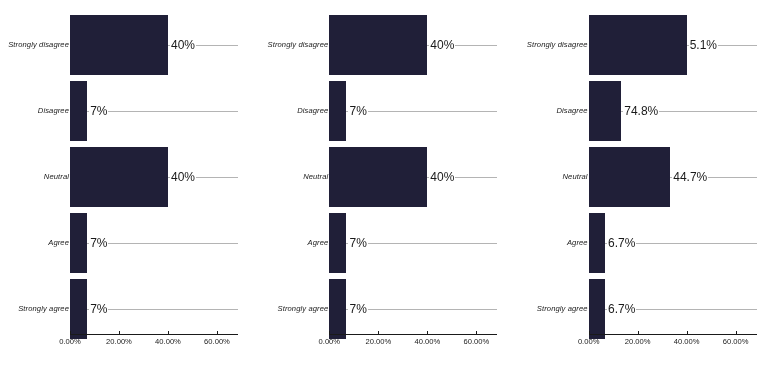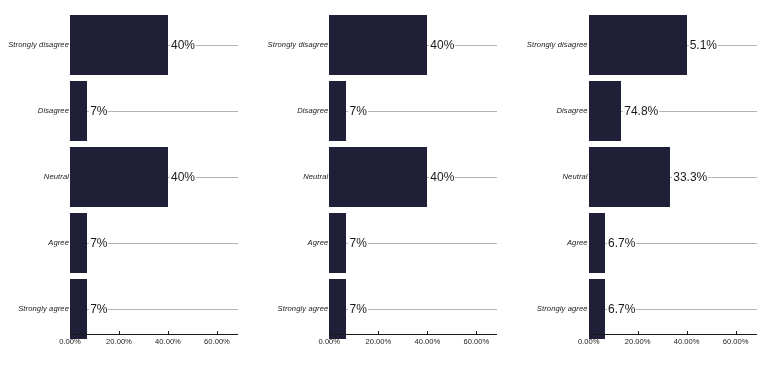--- a/index.html
+++ b/index.html
@@ -205,21 +205,21 @@
         <div class="row" style="top: 78px;">
           <div class="cat-label">Disagree</div>
           <div class="leader" style="width: 168px; background: rgb(180, 180, 180);"></div>
           <div class="bar" style="width: 32.585px; background: rgb(32, 31, 56);"></div>
           <div class="value-label" style="left: 104.585px;">74.8%</div>
         </div>
         <div class="row" style="top: 144px;">
           <div class="cat-label">Neutral</div>
           <div class="leader" style="width: 168px; background: rgb(180, 180, 180);"></div>
           <div class="bar" style="width: 81.585px; background: rgb(32, 31, 56);"></div>
-          <div class="value-label" style="left: 153.585px;">33.3%</div>
+          <div class="value-label" style="left: 153.585px;">44.7%</div>
         </div>
         <div class="row" style="top: 210px;">
           <div class="cat-label">Agree</div>
           <div class="leader" style="width: 168px; background: rgb(180, 180, 180);"></div>
           <div class="bar" style="width: 16.415px; background: rgb(32, 31, 56);"></div>
           <div class="value-label" style="left: 88.415px;">6.7%</div>
         </div>
         <div class="row" style="top: 276px;">
           <div class="cat-label">Strongly agree</div>
           <div class="leader" style="width: 168px; background: rgb(180, 180, 180);"></div>

